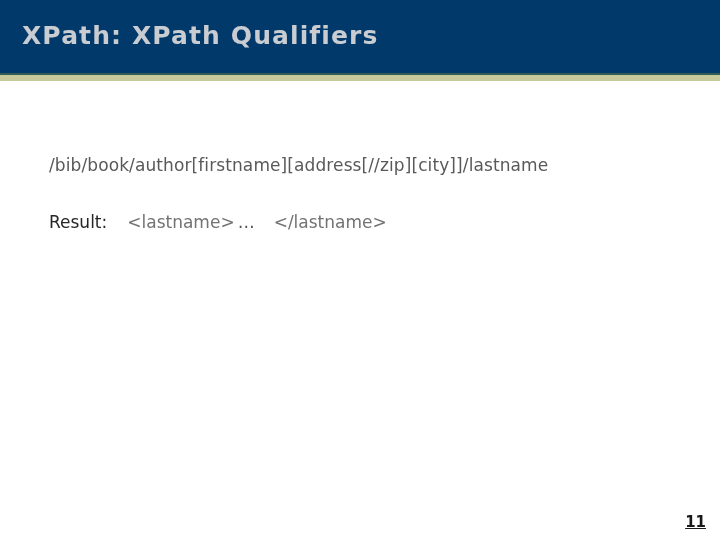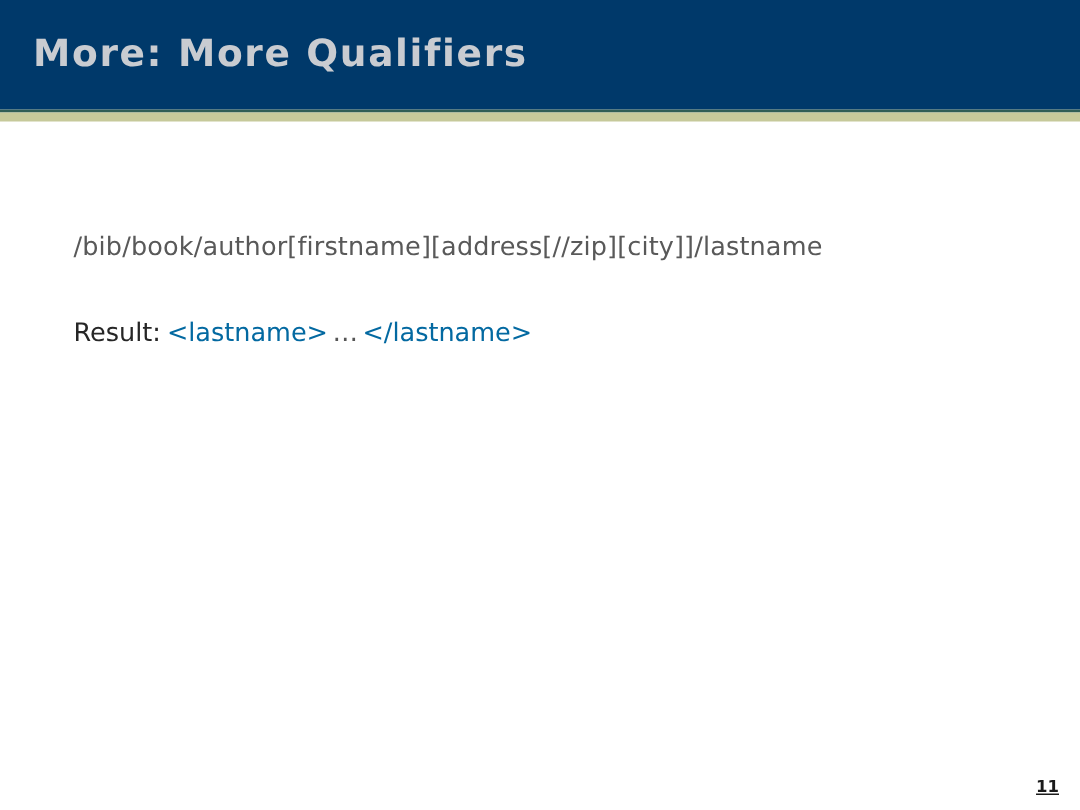--- a/index.html
+++ b/index.html
@@ -95,51 +95,52 @@
     position: absolute;
     left: 119px;
     top: 161px;
     font-family: "DejaVu Sans", sans-serif;
     font-size: 17px;
     color: #262626;
     white-space: nowrap;
   }
 
   .tag-open, .tag-close {
-    color: #0369a1;
+    color: #737373;
+    margin-left: 16px;
   }
   .ellipsis {
     color: #555555;
     padding: 0 3px;
   }
   .result-label {
     color: #262626;
     padding-right: 4px;
     text-align: right;
   }
 
   
   .page-number {
     position: absolute;
     right: 14px;
     bottom: 9px;
     font-family: "DejaVu Sans", sans-serif;
-    font-size: 11px;
+    font-size: 15px;
     font-weight: bold;
     color: #1a1a1a;
     text-decoration: underline;
   }
 </style>
 </head>
 <body>
 
 <div class="slide">
 
   <div class="title-band"></div>
-  <div class="slide-title">More: More Qualifiers</div>
+  <div class="slide-title">XPath: XPath Qualifiers</div>
 
   <div class="accent-rule-dark"></div>
   <div class="accent-rule-khaki"></div>
 
   <div class="body-area">
 
     <div class="xpath-line">/bib/book/author[firstname][address[//zip][city]]/lastname</div>
 
     <div class="result-line-1">
       <span class="result-label">Result:</span><span class="tag-open">&lt;lastname&gt;</span><span class="ellipsis">…</span><span class="tag-close">&lt;/lastname&gt;</span>

